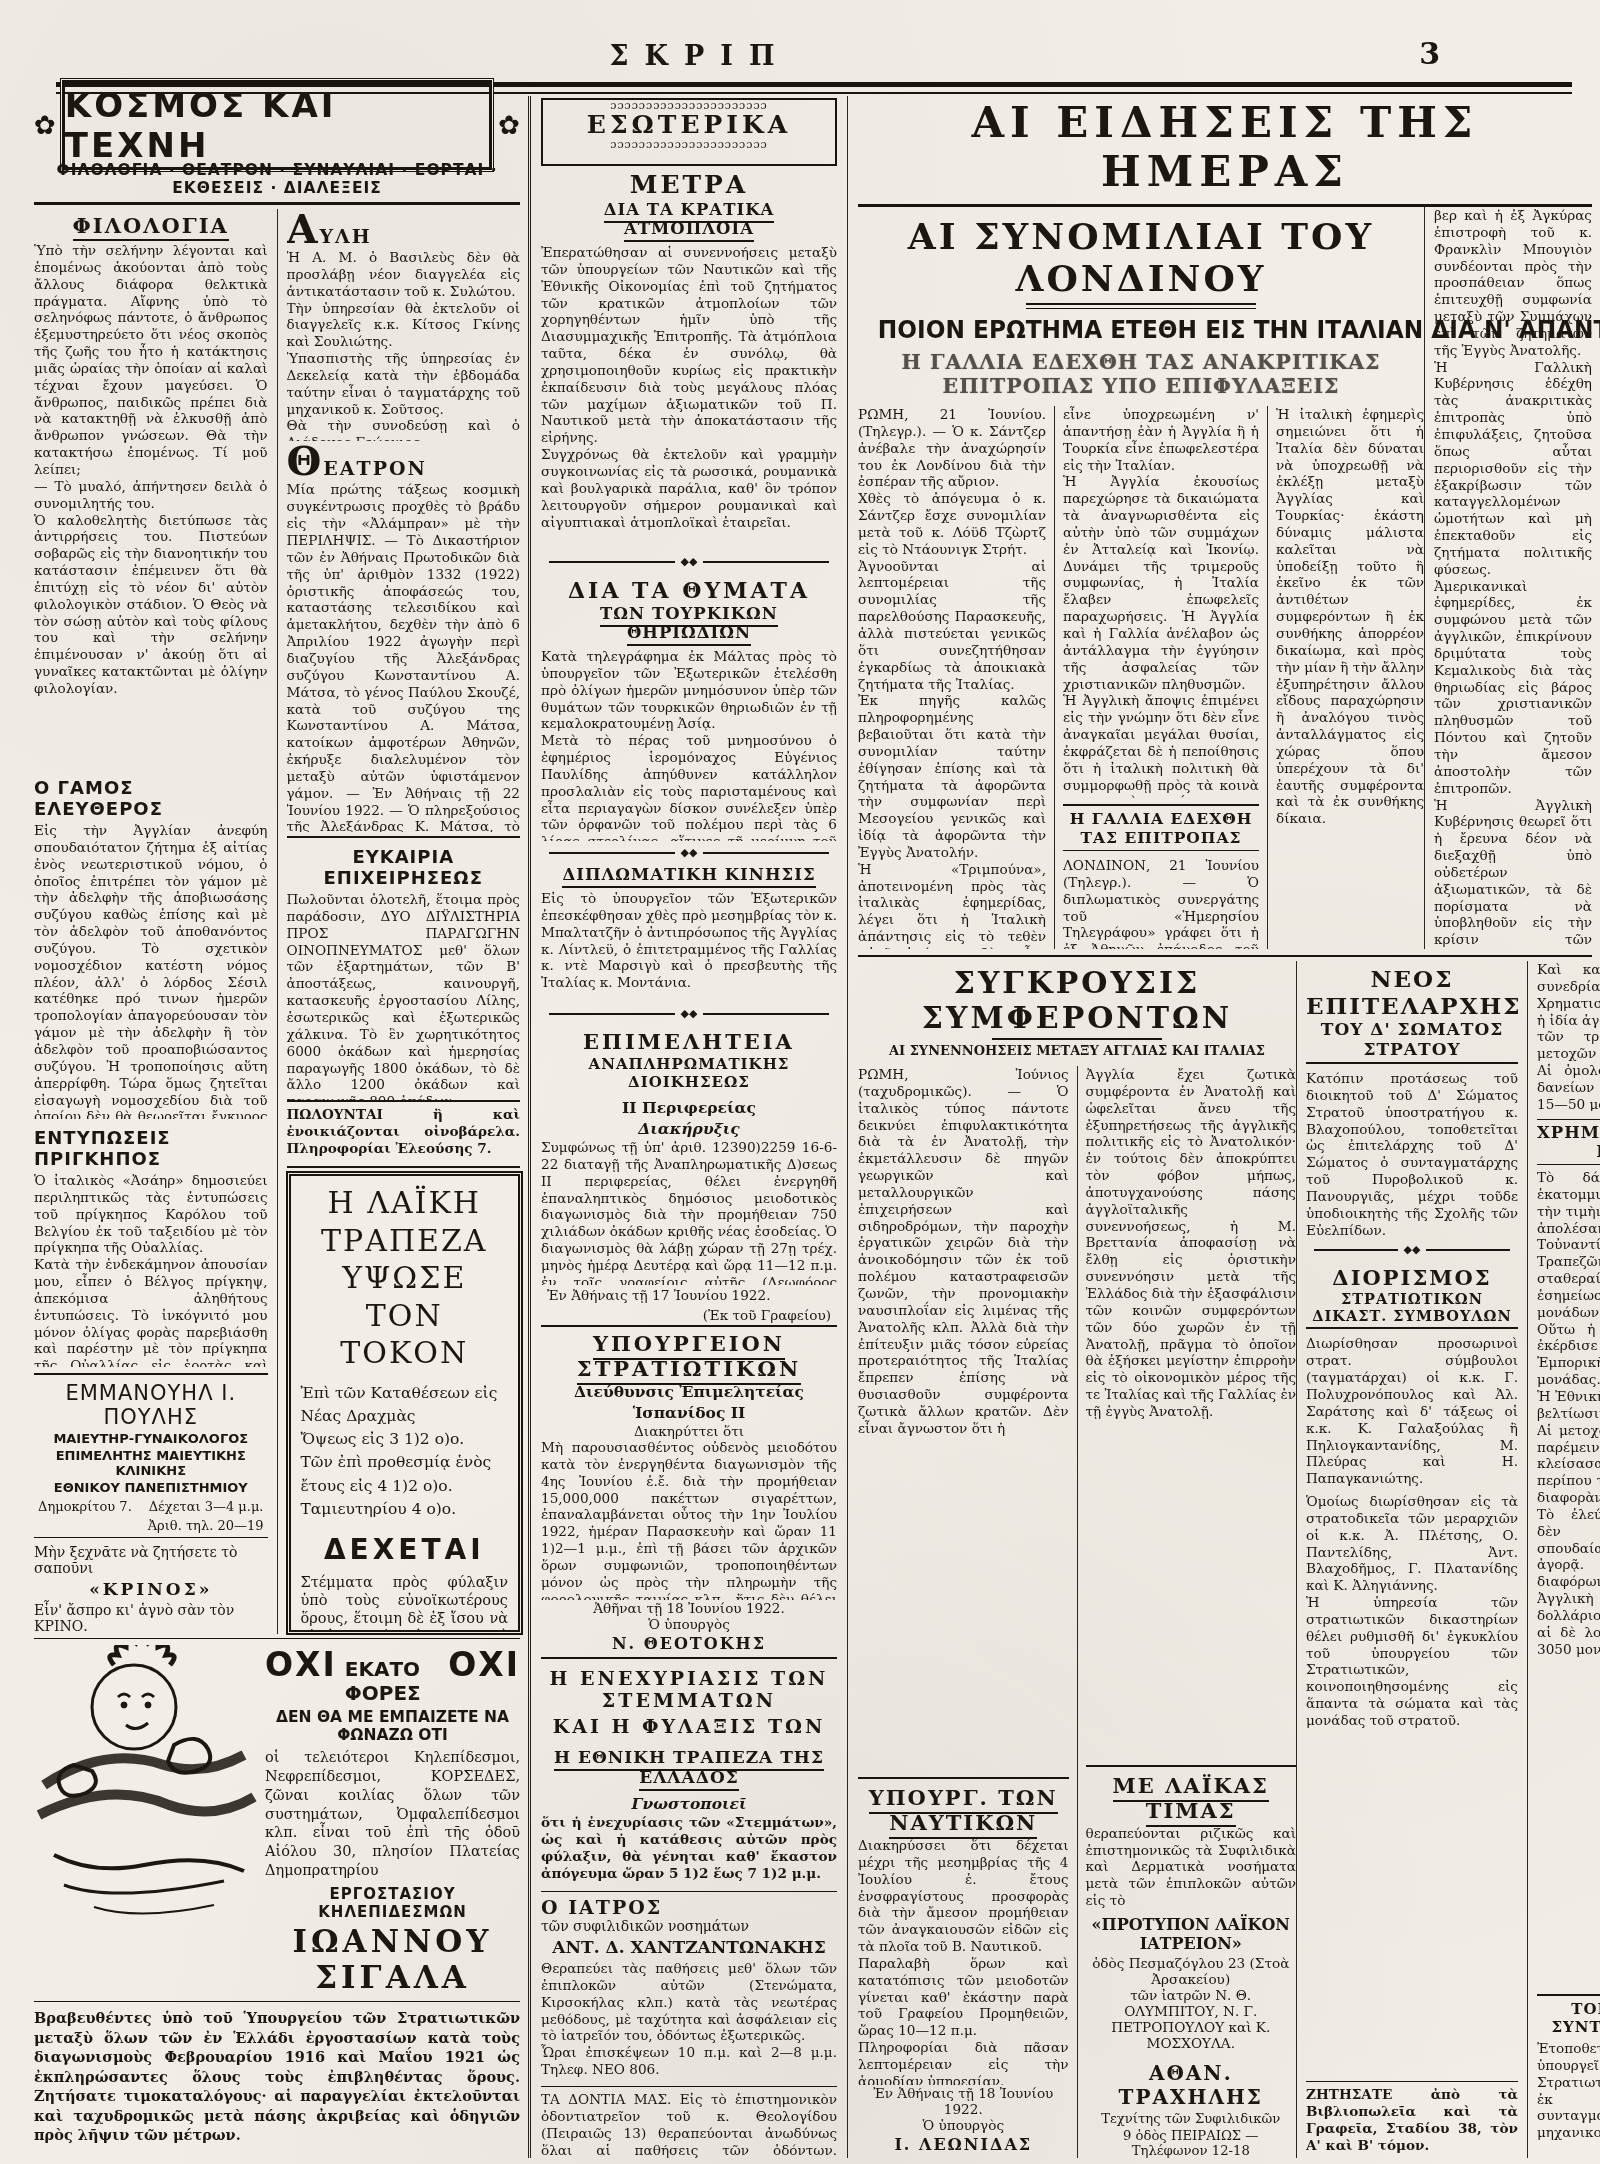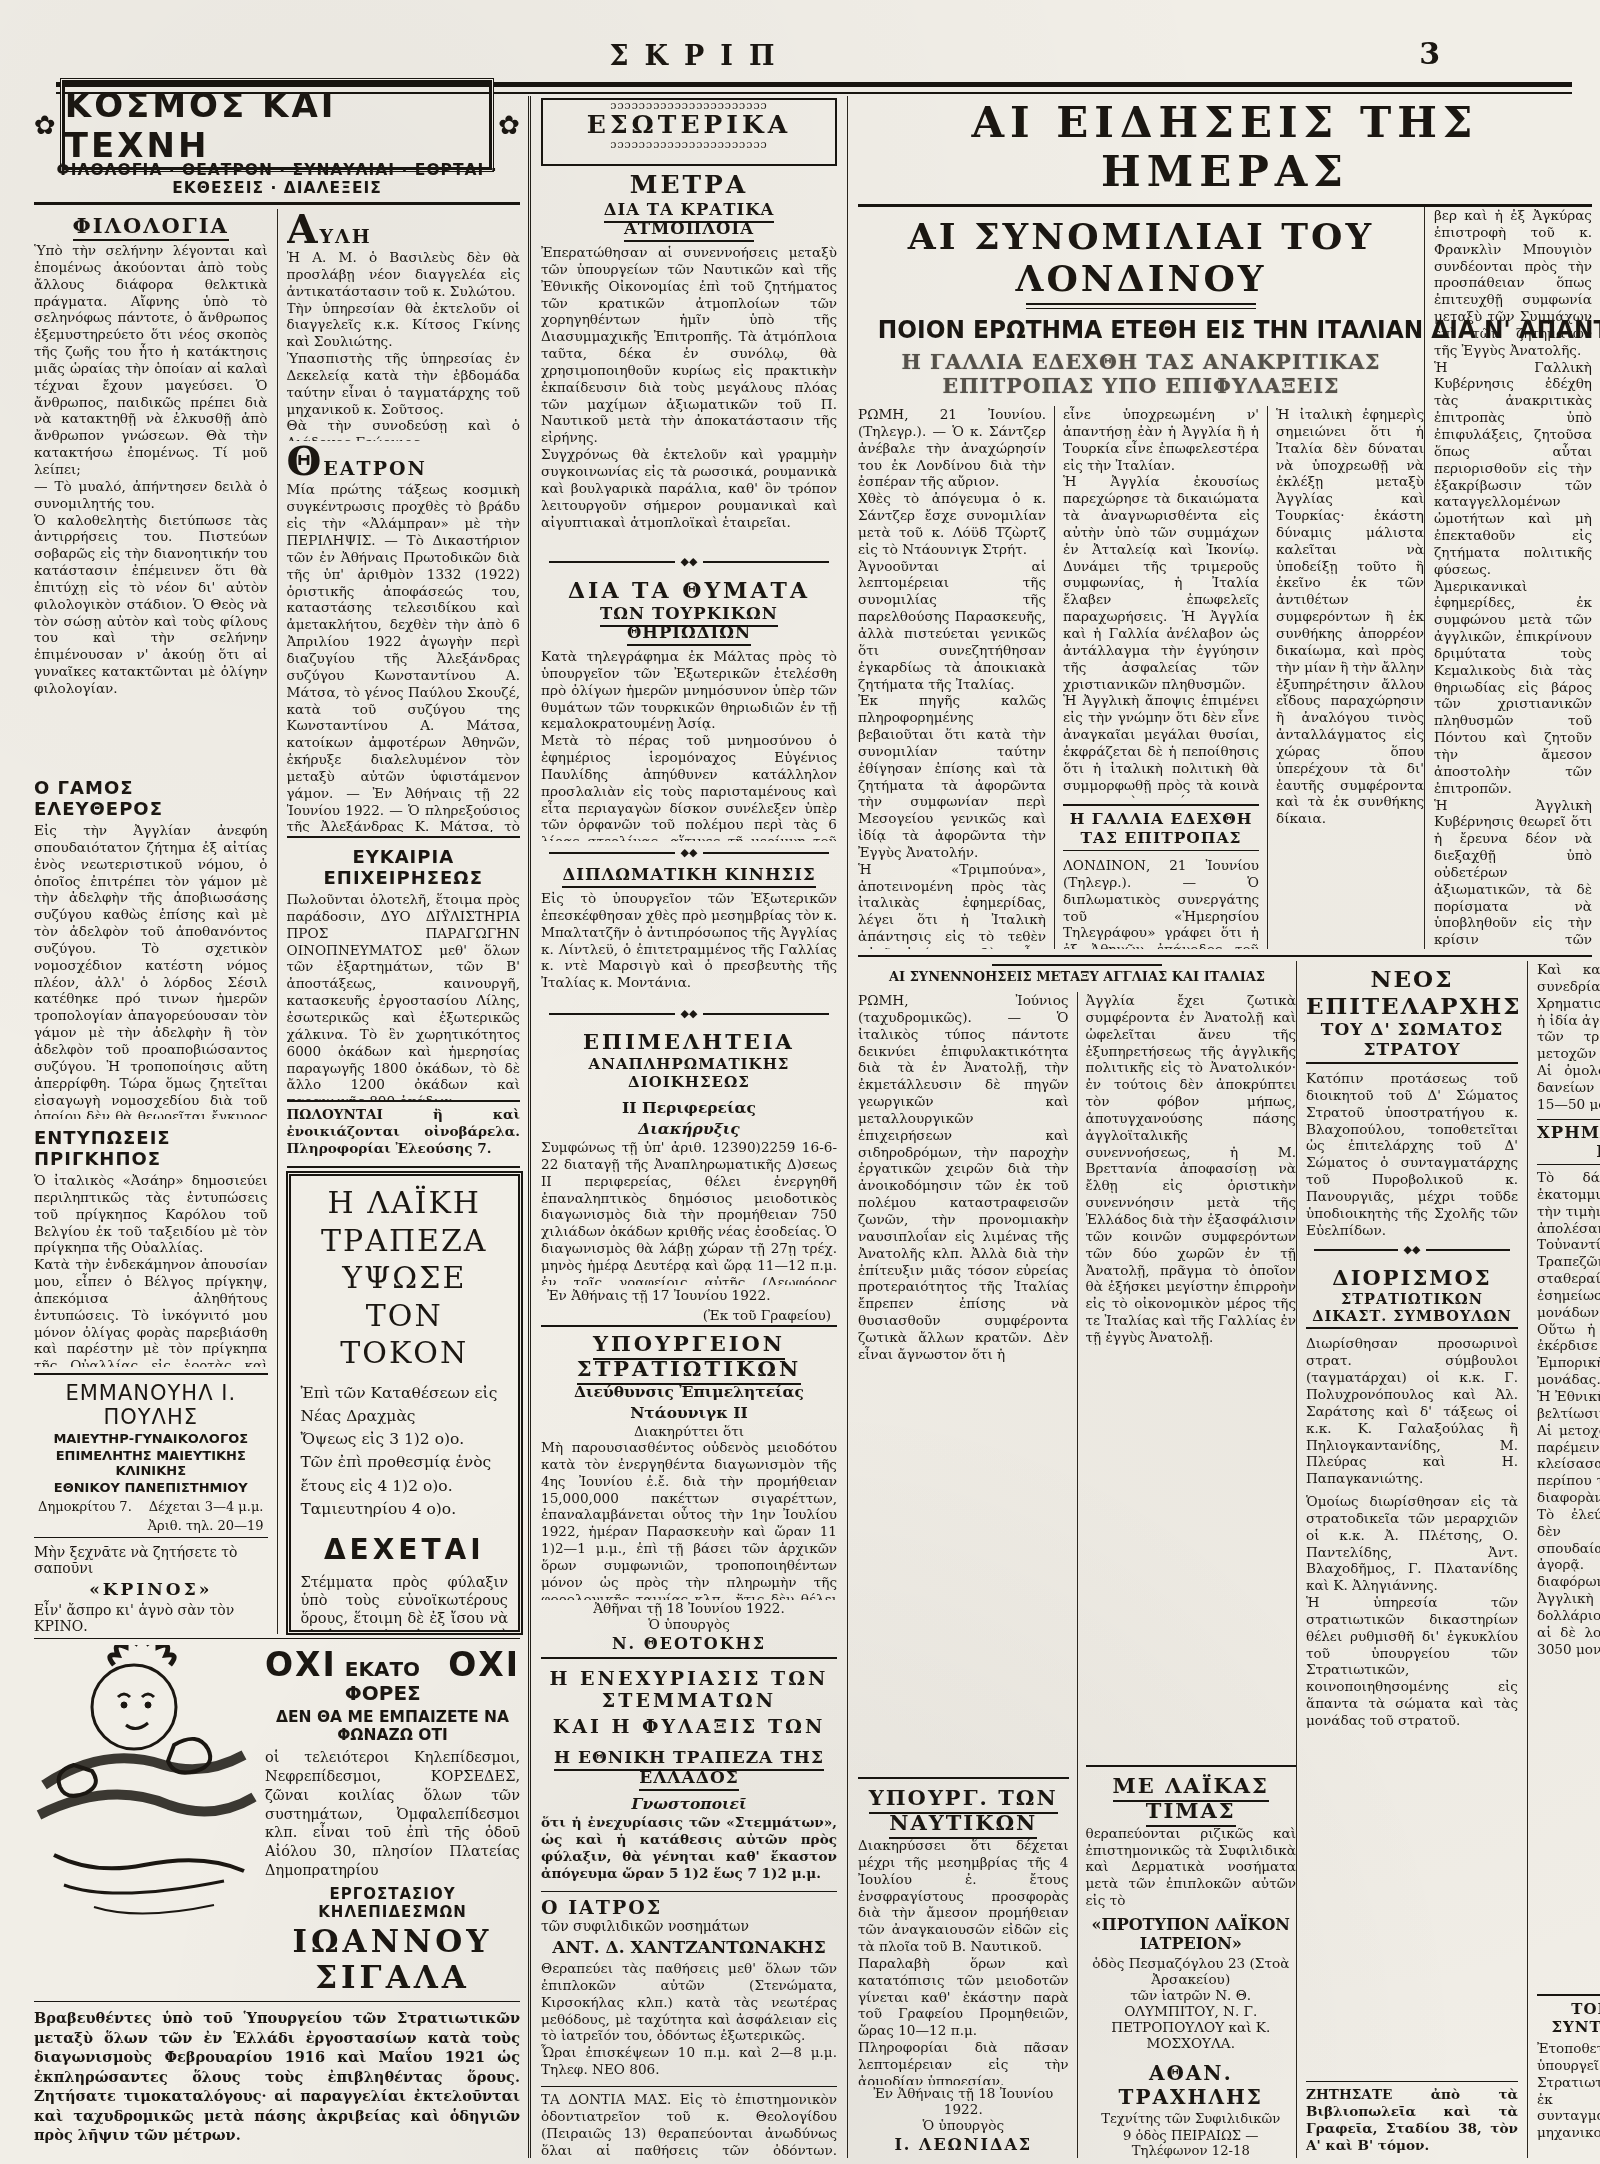--- a/index.html
+++ b/index.html
@@ -319,21 +319,21 @@
         </div>
         <div class="sig-row">
             <span></span>
           <span>(Ἐκ τοῦ Γραφείου)</span>
         </div>
       </div>
 
       <div class="mid-art" style="flex:0 0 330px;border-top:2px solid #181510">
         <h3 class="mid-h1" style="font-size:21px"><span class="mid-h2u">ΥΠΟΥΡΓΕΙΟΝ ΣΤΡΑΤΙΩΤΙΚΩΝ</span></h3>
         <div class="mid-sub">Διεύθυνσις Ἐπιμελητείας</div>
-        <div class="mid-sub">Ντάουνιγκ ΙΙ</div>
+        <div class="mid-sub">Ἱσπανίδος ΙΙ</div>
         <div class="sig-center">Διακηρύττει ὅτι</div>
         <div class="bodytext clip grow">Μὴ παρουσιασθέντος οὐδενὸς μειοδότου κατὰ τὸν ἐνεργηθέντα διαγωνισμὸν τῆς 4ης Ἰουνίου ἐ.ἔ. διὰ τὴν προμήθειαν 15,000,000 πακέττων σιγαρέττων, ἐπαναλαμβάνεται οὗτος τὴν 1ην Ἰουλίου 1922, ἡμέραν Παρασκευὴν καὶ ὥραν 11 1)2—1 μ.μ., ἐπὶ τῇ βάσει τῶν ἀρχικῶν ὅρων συμφωνιῶν, τροποποιηθέντων μόνον ὡς πρὸς τὴν πληρωμὴν τῆς φορολογικῆς ταινίας κλπ., ἥτις δὲν θέλει βαρύνει τοὺς προμηθευτάς.</div>
         <div class="sig-center">Ἀθῆναι τῇ 18 Ἰουνίου 1922.</div>
         <div class="sig-center">Ὁ ὑπουργὸς</div>
         <div class="sig-name">Ν. ΘΕΟΤΟΚΗΣ</div>
       </div>
 
       <div class="mid-art" style="flex:0 0 78px;border-top:2px solid #181510;padding-top:4px">
         <h3 class="mid-h1" style="font-size:19px">Η ΕΝΕΧΥΡΙΑΣΙΣ ΤΩΝ ΣΤΕΜΜΑΤΩΝ</h3>
         <h3 class="mid-h1" style="font-size:19px">ΚΑΙ Η ΦΥΛΑΞΙΣ ΤΩΝ ΣΤΕΜΜΑΤΩΝ</h3>
@@ -391,20 +391,21 @@
           <div class="bodytext">βερ καὶ ἡ ἐξ Ἀγκύρας ἐπιστροφὴ τοῦ κ. Φρανκλὶν Μπουγιὸν συνδέονται πρὸς τὴν προσπάθειαν ὅπως ἐπιτευχθῇ συμφωνία μεταξὺ τῶν Συμμάχων ἐπὶ τῶν ζητημάτων τῆς Ἐγγὺς Ἀνατολῆς.
 Ἡ Γαλλικὴ Κυβέρνησις ἐδέχθη τὰς ἀνακριτικὰς ἐπιτροπὰς ὑπὸ ἐπιφυλάξεις, ζητοῦσα ὅπως αὗται περιορισθοῦν εἰς τὴν ἐξακρίβωσιν τῶν καταγγελλομένων ὠμοτήτων καὶ μὴ ἐπεκταθοῦν εἰς ζητήματα πολιτικῆς φύσεως.
 Ἀμερικανικαὶ ἐφημερίδες, ἐκ συμφώνου μετὰ τῶν ἀγγλικῶν, ἐπικρίνουν δριμύτατα τοὺς Κεμαλικοὺς διὰ τὰς θηριωδίας εἰς βάρος τῶν χριστιανικῶν πληθυσμῶν τοῦ Πόντου καὶ ζητοῦν τὴν ἄμεσον ἀποστολὴν τῶν ἐπιτροπῶν.
 Ἡ Ἀγγλικὴ Κυβέρνησις θεωρεῖ ὅτι ἡ ἔρευνα δέον νὰ διεξαχθῇ ὑπὸ οὐδετέρων ἀξιωματικῶν, τὰ δὲ πορίσματα νὰ ὑποβληθοῦν εἰς τὴν κρίσιν τῶν συμμαχικῶν κυβερνήσεων.</div>
         </div>
       </div>
 
       <div class="news-bottom">
 
         <div class="nb-left">
+          <h3 class="syg-h1">ΣΥΓΚΡΟΥΣΙΣ ΣΥΜΦΕΡΟΝΤΩΝ</h3>
           <div class="syg-rule"></div>
           <h4 class="syg-h2">ΑΙ ΣΥΝΕΝΝΟΗΣΕΙΣ ΜΕΤΑΞΥ ΑΓΓΛΙΑΣ ΚΑΙ ΙΤΑΛΙΑΣ</h4>
           <div class="nb-left-cols">
             <div class="nbc nbc1">
               <div class="bodytext clip grow">ΡΩΜΗ, Ἰούνιος (ταχυδρομικῶς). — Ὁ ἰταλικὸς τύπος πάντοτε δεικνύει ἐπιφυλακτικότητα διὰ τὰ ἐν Ἀνατολῇ, τὴν ἐκμετάλλευσιν δὲ πηγῶν γεωργικῶν καὶ μεταλλουργικῶν ἐπιχειρήσεων καὶ σιδηροδρόμων, τὴν παροχὴν ἐργατικῶν χειρῶν διὰ τὴν ἀνοικοδόμησιν τῶν ἐκ τοῦ πολέμου καταστραφεισῶν ζωνῶν, τὴν προνομιακὴν ναυσιπλοΐαν εἰς λιμένας τῆς Ἀνατολῆς κλπ. Ἀλλὰ διὰ τὴν ἐπίτευξιν μιᾶς τόσον εὐρείας προτεραιότητος τῆς Ἰταλίας ἔπρεπεν ἐπίσης νὰ θυσιασθοῦν συμφέροντα ζωτικὰ ἄλλων κρατῶν. Δὲν εἶναι ἄγνωστον ὅτι ἡ</div>
               <div class="bottom-sec" style="flex-basis:368px">
                 <h4 class="bsec-h"><span class="bsec-hu">ΥΠΟΥΡΓ. ΤΩΝ ΝΑΥΤΙΚΩΝ</span></h4>
                 <div class="bodytext clip" style="height:248px">Διακηρύσσει ὅτι δέχεται μέχρι τῆς μεσημβρίας τῆς 4 Ἰουλίου ἐ. ἔτους ἐνσφραγίστους προσφορὰς διὰ τὴν ἄμεσον προμήθειαν τῶν ἀναγκαιουσῶν εἰδῶν εἰς τὰ πλοῖα τοῦ Β. Ναυτικοῦ.
 Παραλαβὴ ὅρων καὶ κατατόπισις τῶν μειοδοτῶν γίνεται καθ' ἑκάστην παρὰ τοῦ Γραφείου Προμηθειῶν, ὥρας 10—12 π.μ.
 Πληροφορίαι διὰ πᾶσαν λεπτομέρειαν εἰς τὴν ἁρμοδίαν ὑπηρεσίαν.</div>

